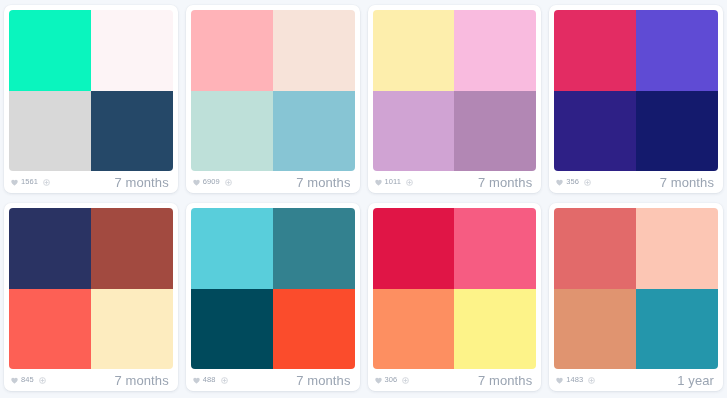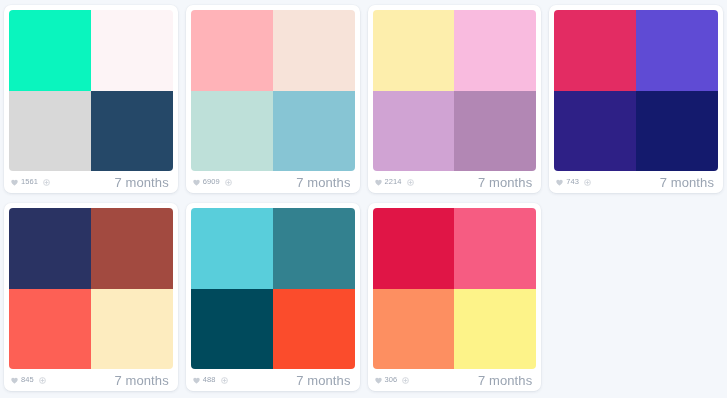--- a/index.html
+++ b/index.html
@@ -150,21 +150,21 @@
           <div class="swatch" style="background: rgb(208, 163, 211);"></div>
           <div class="swatch" style="background: rgb(178, 135, 180);"></div>
         </div>
         <div class="card-footer">
           <div class="likes">
             <span class="heart-icon">
               <svg viewBox="0 0 12 11" width="7" height="7">
                 <path d="M6 10.5 C6 10.5 0.5 7 0.5 3.6 C0.5 1.8 1.9 0.6 3.4 0.6 C4.5 0.6 5.5 1.2 6 2.1 C6.5 1.2 7.5 0.6 8.6 0.6 C10.1 0.6 11.5 1.8 11.5 3.6 C11.5 7 6 10.5 6 10.5 Z" fill="#9AA4B2"></path>
               </svg>
             </span>
-            <span class="like-count">2214</span>
+            <span class="like-count">1011</span>
             <span class="collect-icon">
               <svg viewBox="0 0 12 12" width="7" height="7">
                 <circle cx="6" cy="6" r="5" fill="none" stroke="#9AA4B2" stroke-width="1.4"></circle>
                 <path d="M6 3.4 V8.6 M3.4 6 H8.6" stroke="#9AA4B2" stroke-width="1.4" stroke-linecap="round"></path>
               </svg>
             </span>
           </div>
           <span class="age">7 months</span>
         </div>
       </div>
@@ -177,21 +177,21 @@
           <div class="swatch" style="background: rgb(46, 32, 134);"></div>
           <div class="swatch" style="background: rgb(20, 26, 109);"></div>
         </div>
         <div class="card-footer">
           <div class="likes">
             <span class="heart-icon">
               <svg viewBox="0 0 12 11" width="7" height="7">
                 <path d="M6 10.5 C6 10.5 0.5 7 0.5 3.6 C0.5 1.8 1.9 0.6 3.4 0.6 C4.5 0.6 5.5 1.2 6 2.1 C6.5 1.2 7.5 0.6 8.6 0.6 C10.1 0.6 11.5 1.8 11.5 3.6 C11.5 7 6 10.5 6 10.5 Z" fill="#9AA4B2"></path>
               </svg>
             </span>
-            <span class="like-count">743</span>
+            <span class="like-count">356</span>
             <span class="collect-icon">
               <svg viewBox="0 0 12 12" width="7" height="7">
                 <circle cx="6" cy="6" r="5" fill="none" stroke="#9AA4B2" stroke-width="1.4"></circle>
                 <path d="M6 3.4 V8.6 M3.4 6 H8.6" stroke="#9AA4B2" stroke-width="1.4" stroke-linecap="round"></path>
               </svg>
             </span>
           </div>
           <span class="age">7 months</span>
         </div>
       </div>
@@ -270,13 +270,40 @@
               <svg viewBox="0 0 12 12" width="7" height="7">
                 <circle cx="6" cy="6" r="5" fill="none" stroke="#9AA4B2" stroke-width="1.4"></circle>
                 <path d="M6 3.4 V8.6 M3.4 6 H8.6" stroke="#9AA4B2" stroke-width="1.4" stroke-linecap="round"></path>
               </svg>
             </span>
           </div>
           <span class="age">7 months</span>
         </div>
       </div>
     </div>
+    <div class="card-slot">
+      <div class="palette-card">
+        <div class="swatches">
+          <div class="swatch" style="background: rgb(226, 106, 106);"></div>
+          <div class="swatch" style="background: rgb(252, 198, 180);"></div>
+          <div class="swatch" style="background: rgb(224, 148, 112);"></div>
+          <div class="swatch" style="background: rgb(36, 150, 171);"></div>
+        </div>
+        <div class="card-footer">
+          <div class="likes">
+            <span class="heart-icon">
+              <svg viewBox="0 0 12 11" width="7" height="7">
+                <path d="M6 10.5 C6 10.5 0.5 7 0.5 3.6 C0.5 1.8 1.9 0.6 3.4 0.6 C4.5 0.6 5.5 1.2 6 2.1 C6.5 1.2 7.5 0.6 8.6 0.6 C10.1 0.6 11.5 1.8 11.5 3.6 C11.5 7 6 10.5 6 10.5 Z" fill="#9AA4B2"></path>
+              </svg>
+            </span>
+            <span class="like-count">1483</span>
+            <span class="collect-icon">
+              <svg viewBox="0 0 12 12" width="7" height="7">
+                <circle cx="6" cy="6" r="5" fill="none" stroke="#9AA4B2" stroke-width="1.4"></circle>
+                <path d="M6 3.4 V8.6 M3.4 6 H8.6" stroke="#9AA4B2" stroke-width="1.4" stroke-linecap="round"></path>
+              </svg>
+            </span>
+          </div>
+          <span class="age">1 year</span>
+        </div>
+      </div>
+    </div>
   </div>
 
 </body></html>

